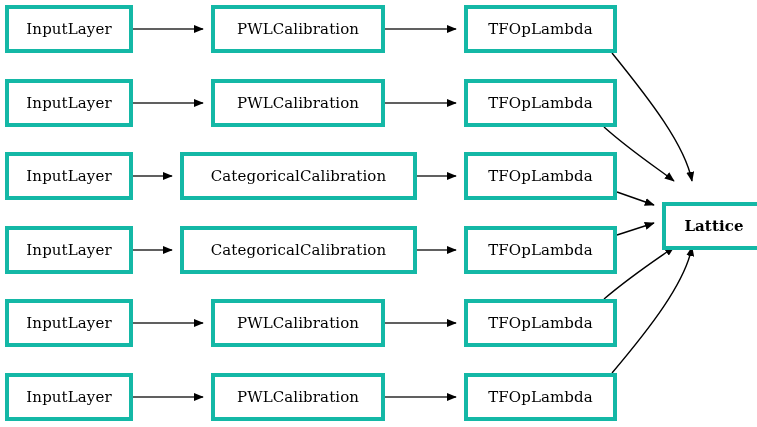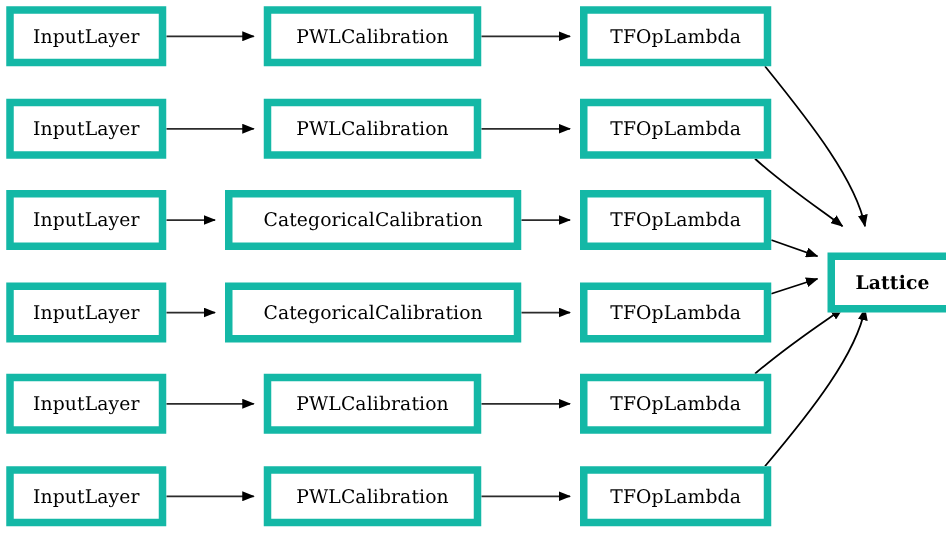--- a/index.html
+++ b/index.html
@@ -22,21 +22,21 @@
     position: absolute;
     left: 0;
     top: 0;
     width: 757px;
     height: 427px;
     pointer-events: none;
   }
   .node {
     position: absolute;
     box-sizing: border-box;
-    border: 6px solid #14b8a6;
+    border: 4px solid #14b8a6;
     background: #ffffff;
     display: flex;
     align-items: center;
     justify-content: center;
     color: #000000;
     font-size: 15px;
     line-height: 1;
     white-space: nowrap;
     letter-spacing: 0.1px;
   }

